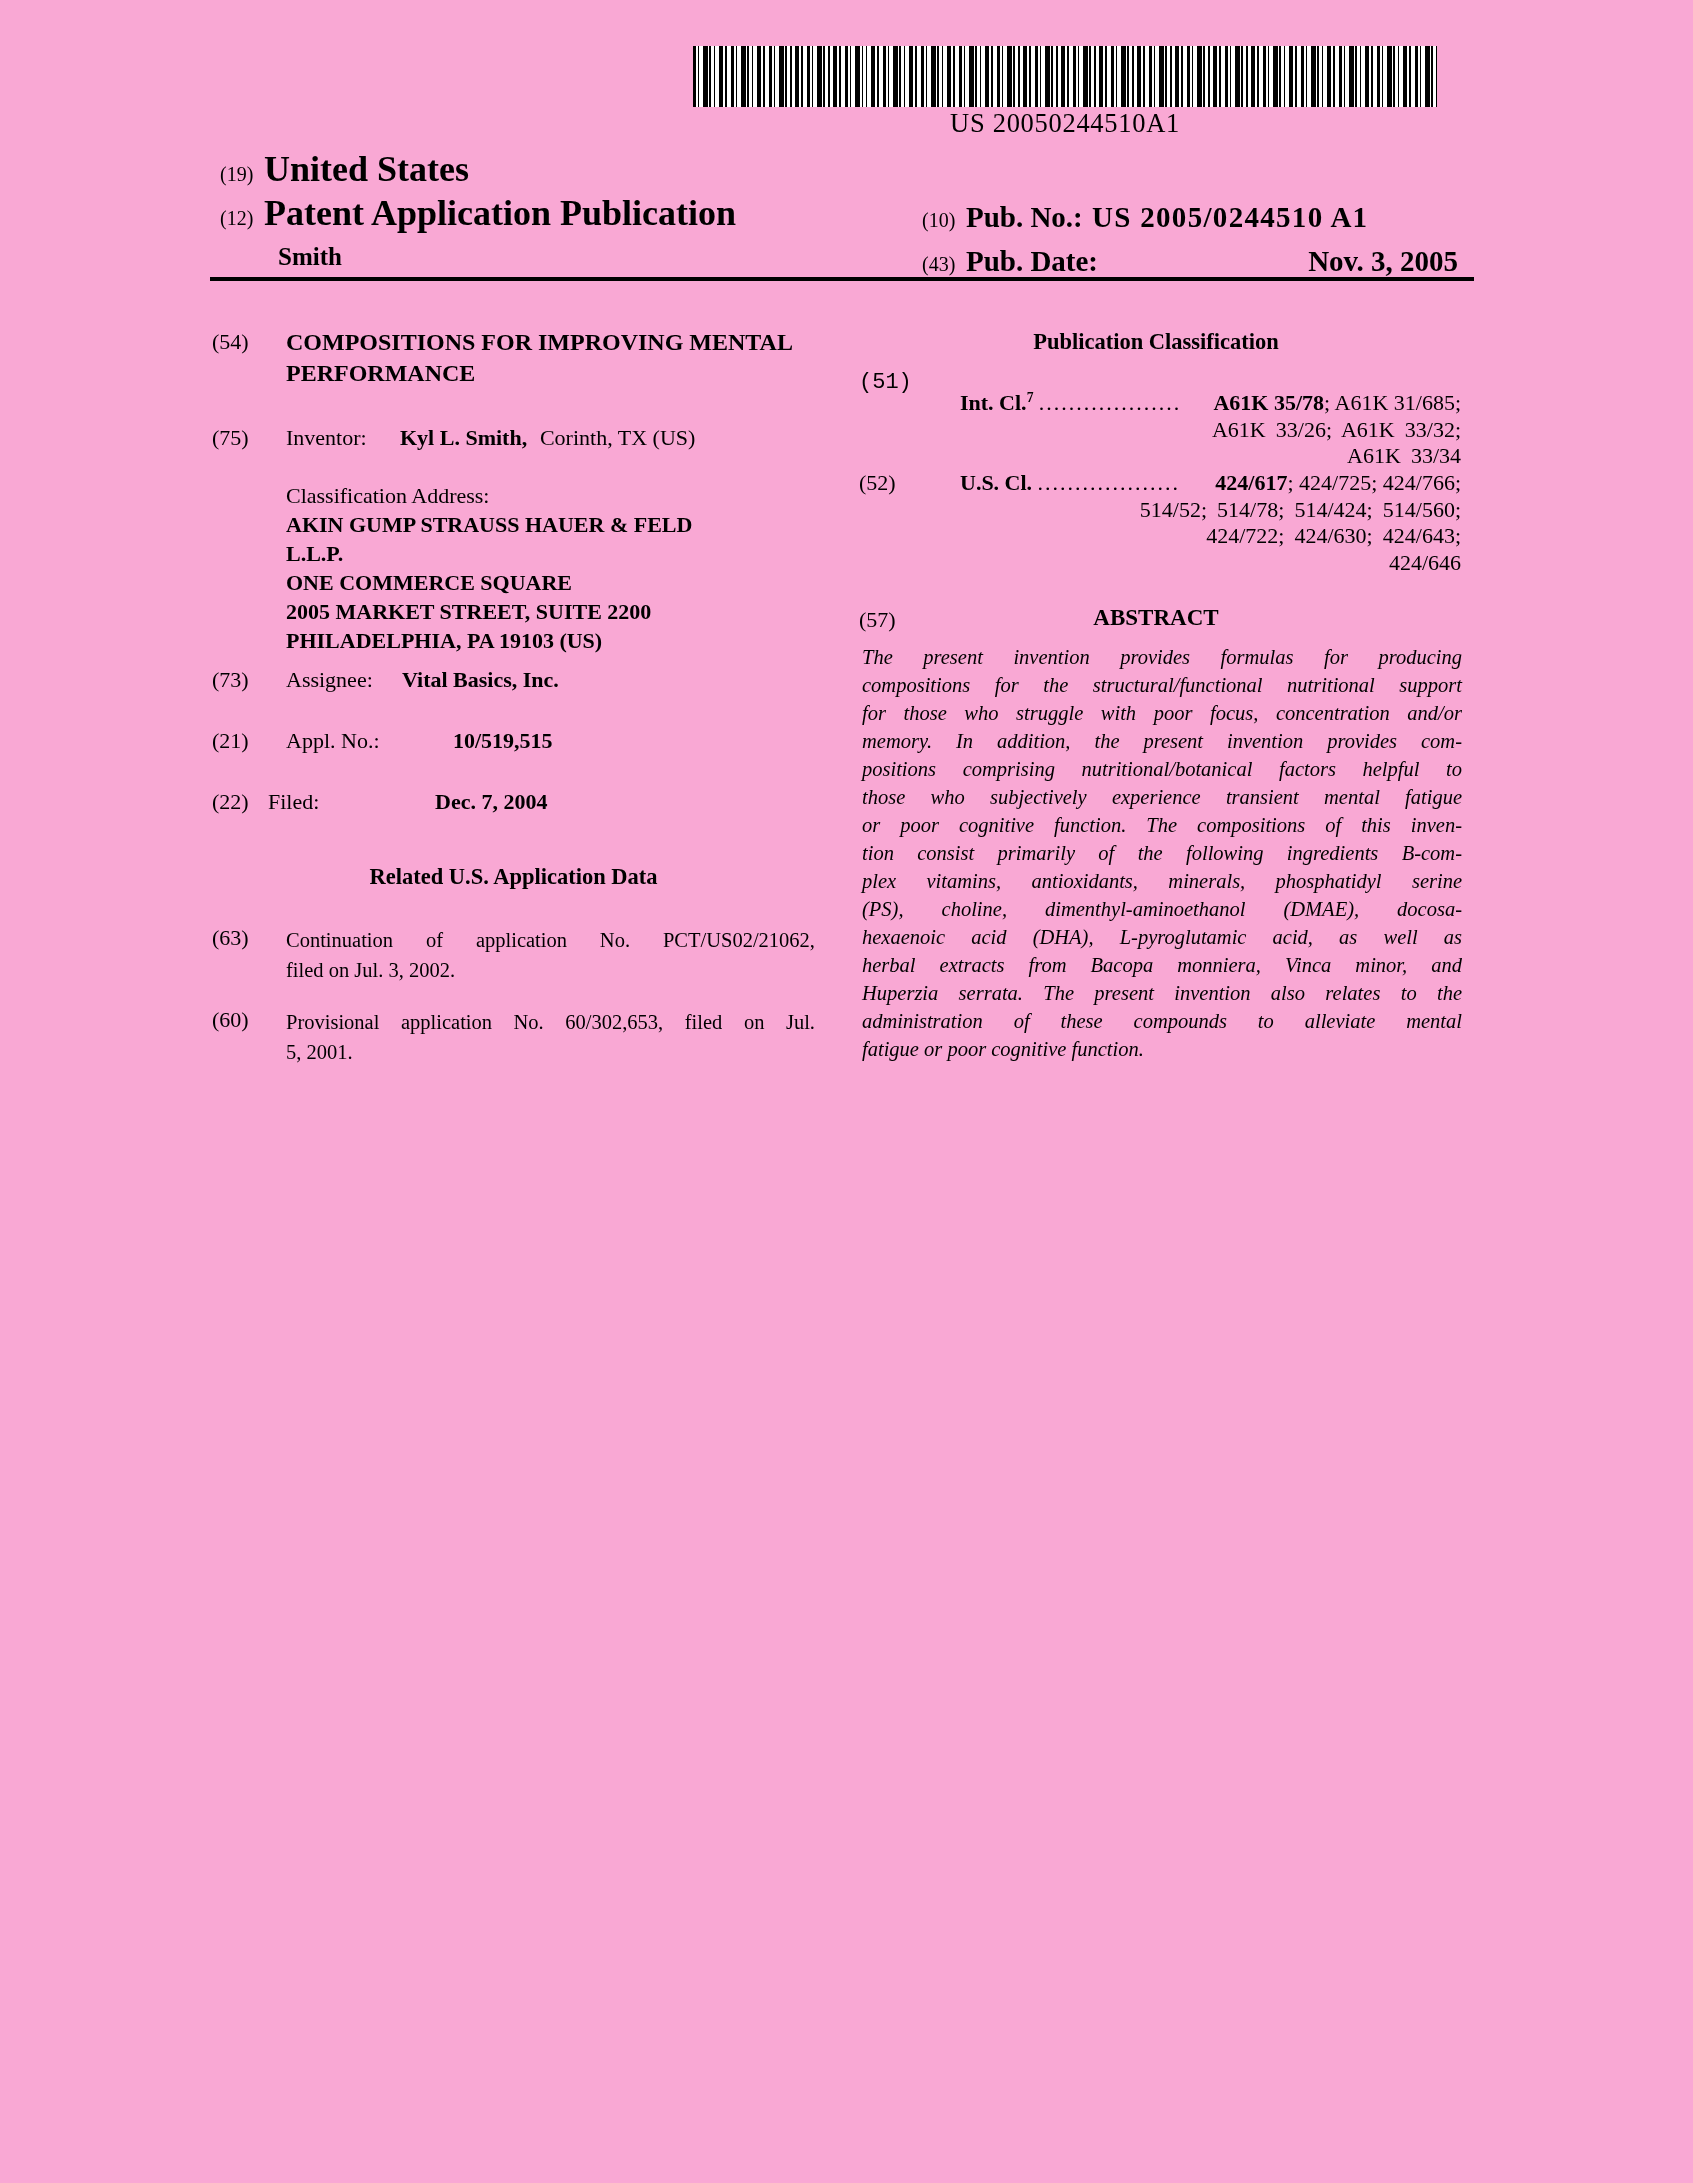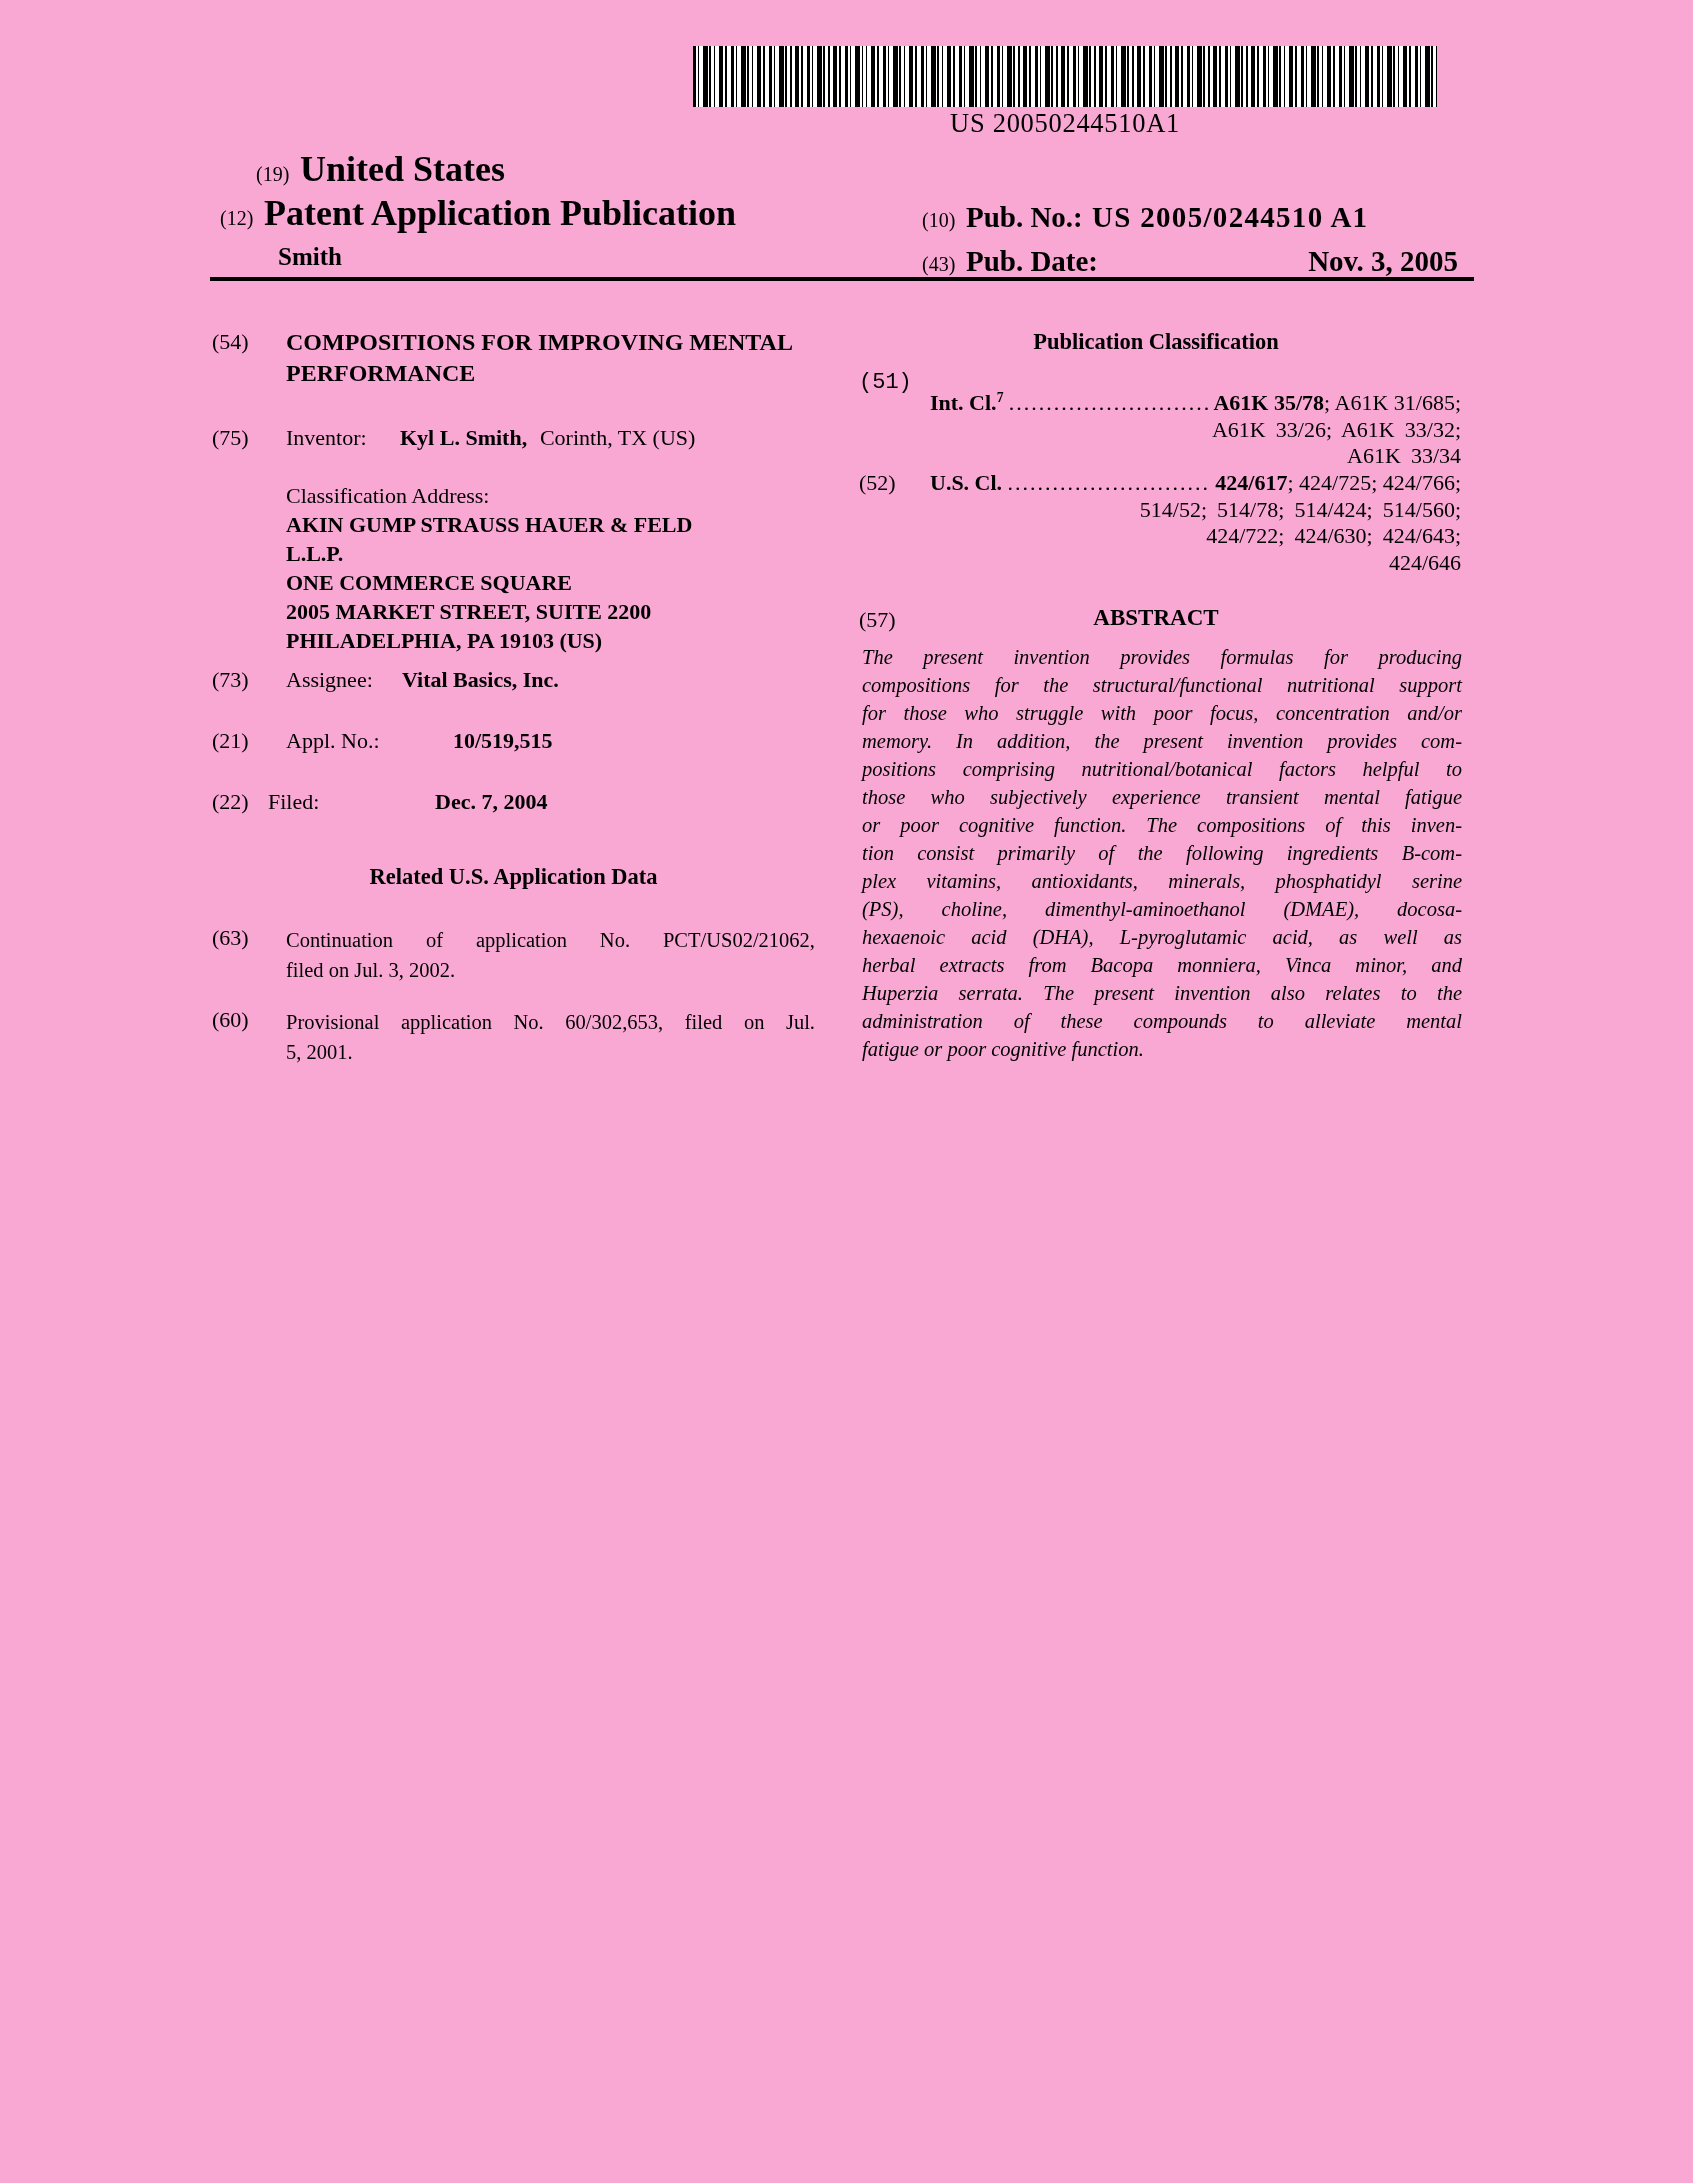--- a/index.html
+++ b/index.html
@@ -44,39 +44,39 @@
   .addr  { position:absolute; font-size:22px; line-height:29px; }
   .addr .bold-line { font-weight:bold; }
   .colhead { position:absolute; text-align:center; font-size:22.5px; font-weight:bold; white-space:nowrap; }
 
   .par { position:absolute; font-size:20.5px; line-height:30px; }
   .par .jl { text-align:justify; text-align-last:justify; }
 
   
   .cls { position:absolute; font-size:22px; line-height:26.5px; }
   .leader-row { display:flex; align-items:baseline; }
-  .nowrap { white-space:nowrap; }
+  .nowrap { white-space:nowrap;margin-left:30px; }
   .dots { flex:1 1 auto; overflow:hidden; white-space:nowrap; letter-spacing:2px; margin:0 5.3px; }
   .cls-cont { text-align:right; word-spacing:4.6px; }
   sup { font-size:0.62em; vertical-align:super; line-height:0; }
 
   .abstract-head { position:absolute; text-align:center; font-size:23px; font-weight:bold; }
   .abstract { position:absolute; font-size:20.5px; line-height:28px; }
   .aline { text-align:justify; text-align-last:justify; }
   .aline.last { text-align-last:left; }
 </style>
 </head>
 <body>
 
 <div class="page">
 
   <div class="barcode"></div>
   <div class="barcode-label">US 20050244510A1</div>
 
-  <div class="hline" style="left:220px; top:148px;margin-left:36px;">
+  <div class="hline" style="left:220px; top:148px;">
     <span class="scode">(19)</span>
     <span class="hbig">United States</span>
   </div>
   <div class="hline" style="left:220px; top:192px;">
     <span class="scode">(12)</span>
     <span class="hbig">Patent Application Publication</span>
   </div>
   <div class="hauthor" style="left:278px; top:243px;">Smith</div>
 
   <div class="hline" style="left:922px; top:201px;">

